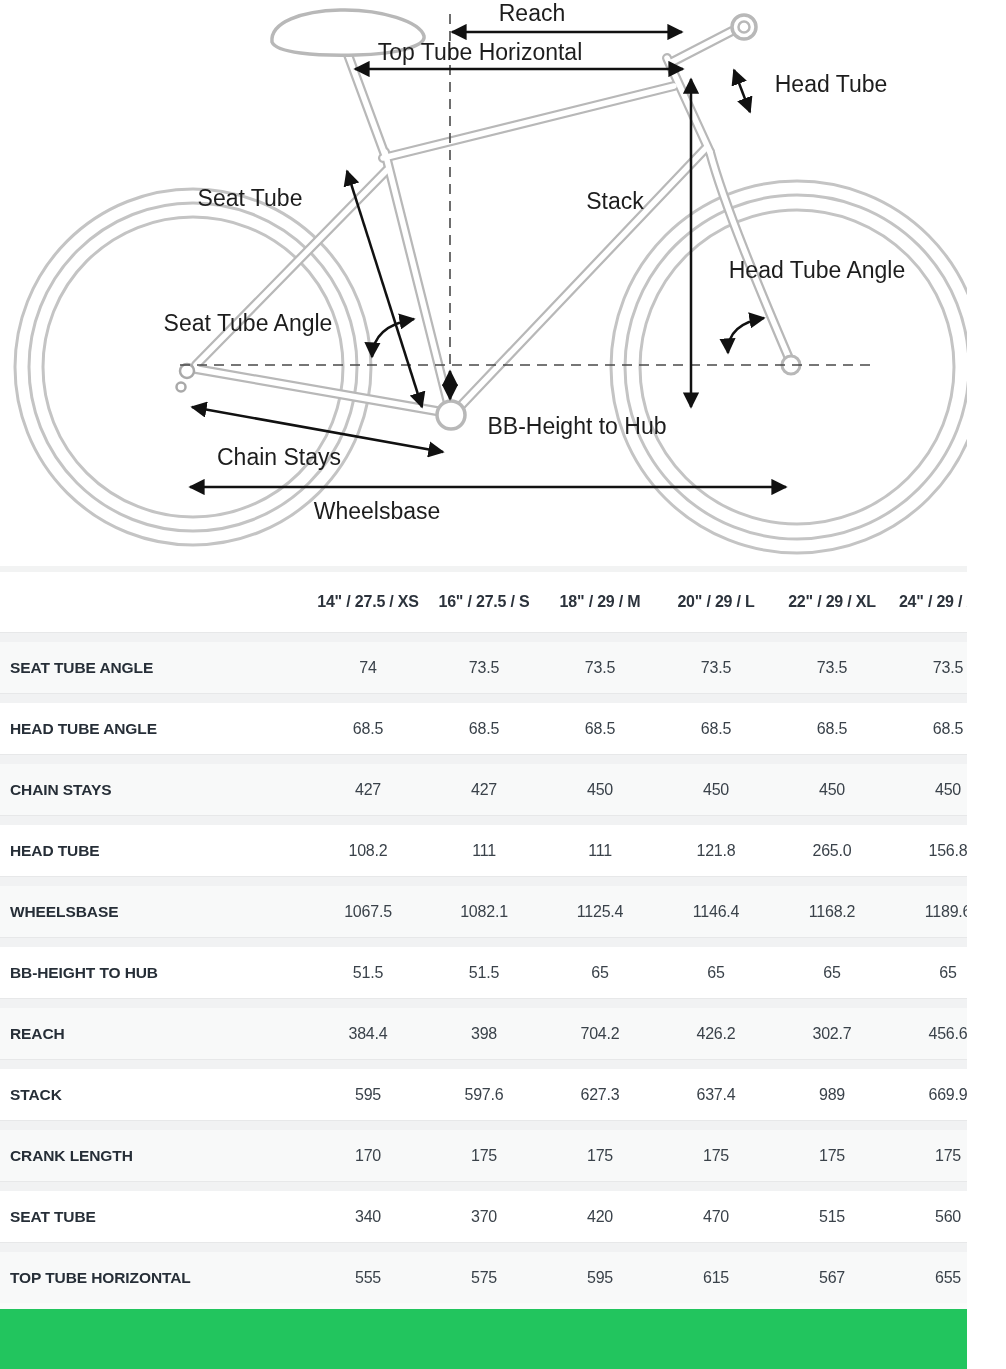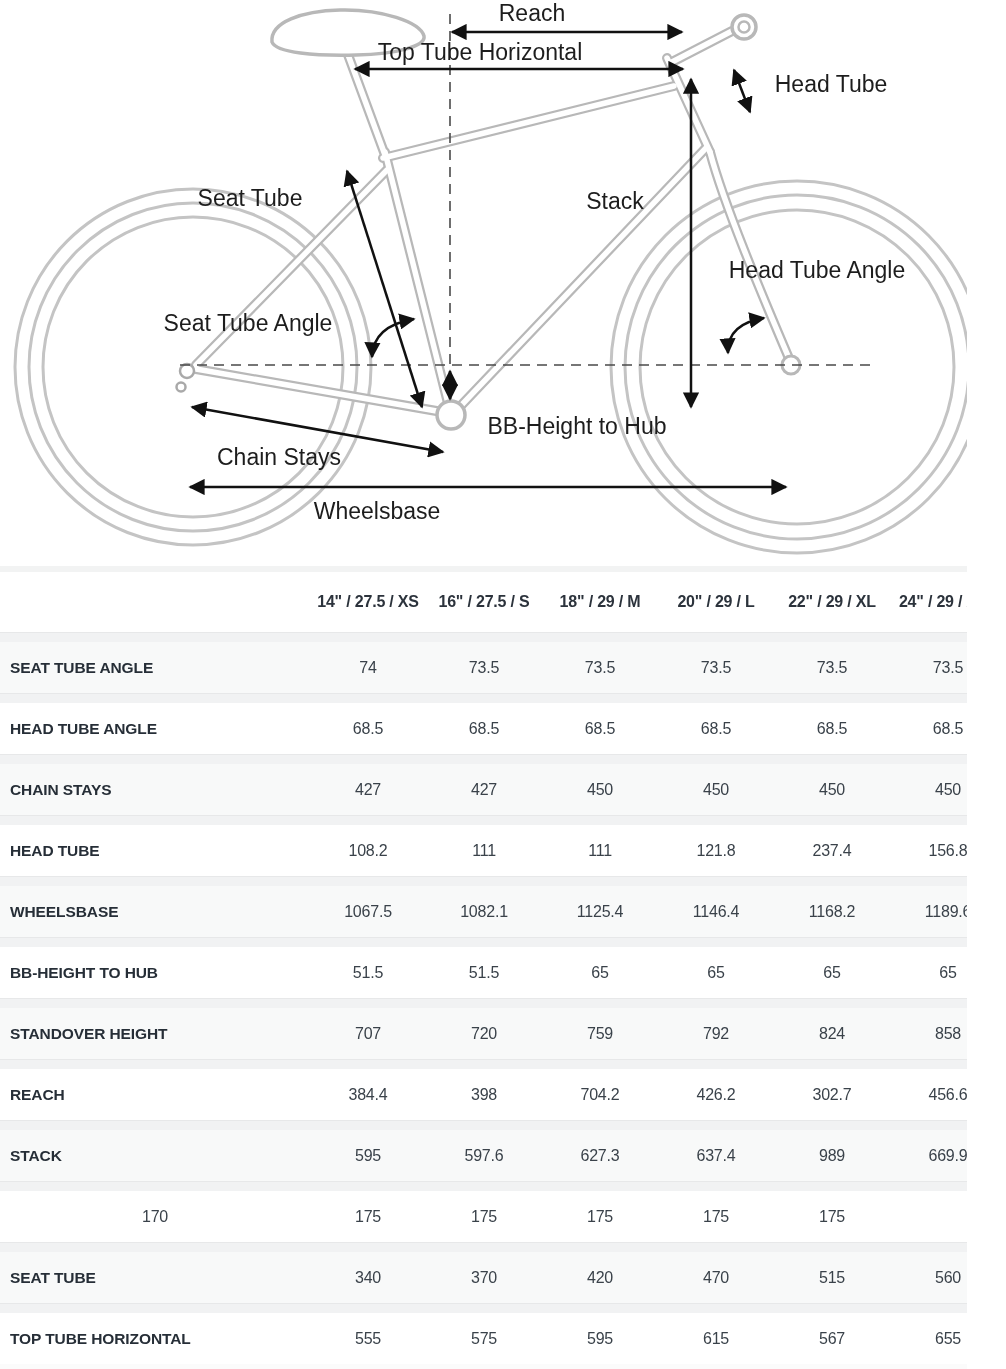--- a/index.html
+++ b/index.html
@@ -154,21 +154,21 @@
       <div class="td">450</div>
       <div class="td">450</div>
     </div>
 
     <div class="tr">
       <div class="td label">HEAD TUBE</div>
       <div class="td">108.2</div>
       <div class="td">111</div>
       <div class="td">111</div>
       <div class="td">121.8</div>
-      <div class="td">237.4</div>
+      <div class="td">265.0</div>
       <div class="td">156.8</div>
     </div>
 
     <div class="tr">
       <div class="td label">WHEELSBASE</div>
       <div class="td">1067.5</div>
       <div class="td">1082.1</div>
       <div class="td">1125.4</div>
       <div class="td">1146.4</div>
       <div class="td">1168.2</div>
@@ -178,29 +178,20 @@
     <div class="tr">
       <div class="td label">BB-HEIGHT TO HUB</div>
       <div class="td">51.5</div>
       <div class="td">51.5</div>
       <div class="td">65</div>
       <div class="td">65</div>
       <div class="td">65</div>
       <div class="td">65</div>
     </div>
 
-    <div class="tr">
-      <div class="td label">STANDOVER HEIGHT</div>
-      <div class="td">707</div>
-      <div class="td">720</div>
-      <div class="td">759</div>
-      <div class="td">792</div>
-      <div class="td">824</div>
-      <div class="td">858</div>
-    </div>
 
     <div class="tr">
       <div class="td label">REACH</div>
       <div class="td">384.4</div>
       <div class="td">398</div>
       <div class="td">704.2</div>
       <div class="td">426.2</div>
       <div class="td">302.7</div>
       <div class="td">456.6</div>
     </div>
@@ -209,20 +200,21 @@
       <div class="td label">STACK</div>
       <div class="td">595</div>
       <div class="td">597.6</div>
       <div class="td">627.3</div>
       <div class="td">637.4</div>
       <div class="td">989</div>
       <div class="td">669.9</div>
     </div>
 
     <div class="tr">
+      <div class="td label">CRANK LENGTH</div>
       <div class="td">170</div>
       <div class="td">175</div>
       <div class="td">175</div>
       <div class="td">175</div>
       <div class="td">175</div>
       <div class="td">175</div>
     </div>
 
     <div class="tr">
       <div class="td label">SEAT TUBE</div>

